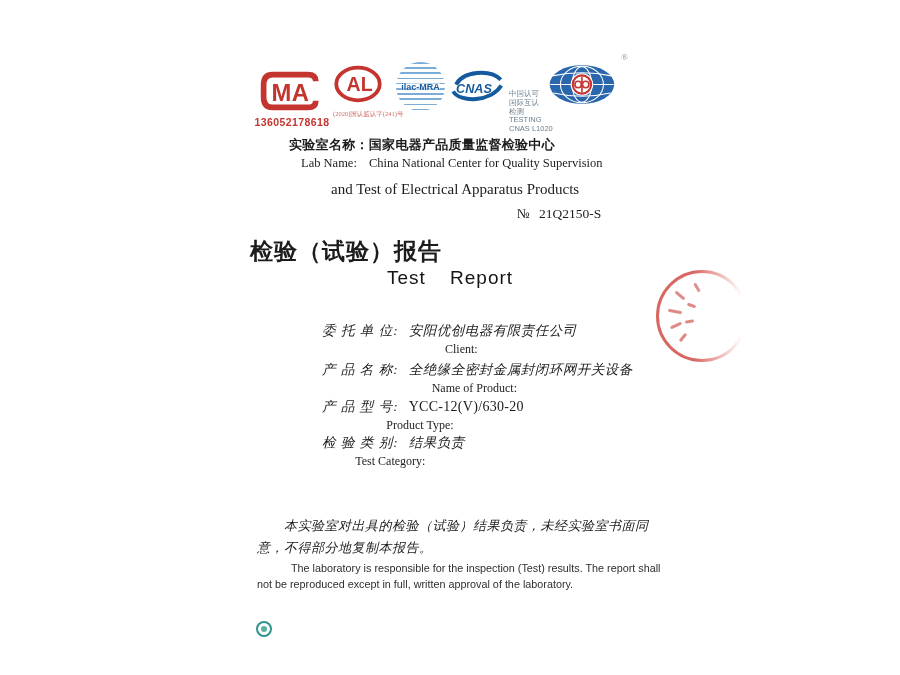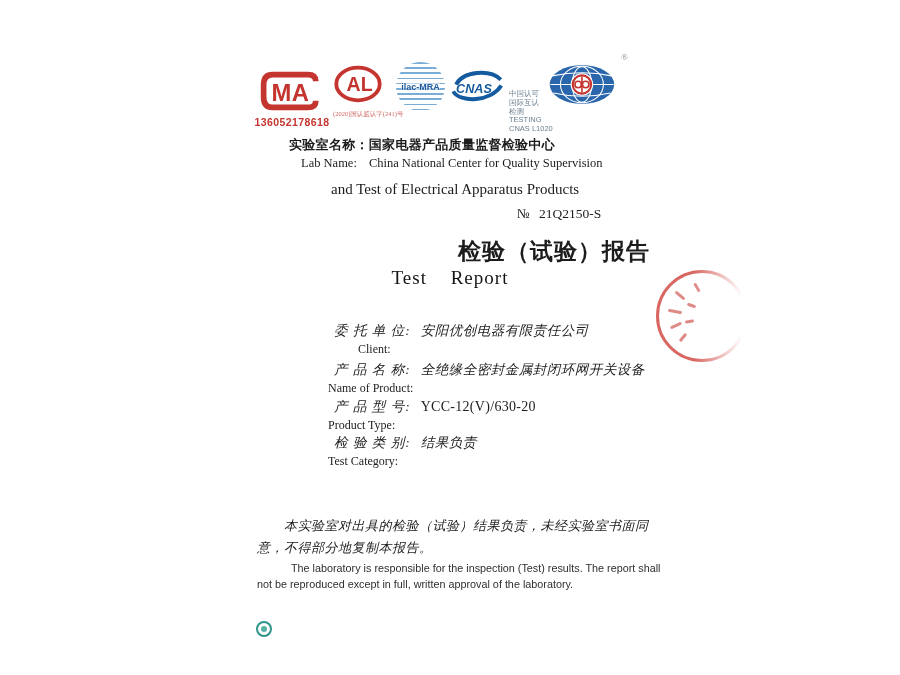--- a/index.html
+++ b/index.html
@@ -22,38 +22,38 @@
 
   
   .lab-zh{left:289px;top:136px;font-size:13px;font-weight:bold;letter-spacing:.3px;}
   .lab-en1{left:301px;top:156px;font-size:12.5px;}
   .lab-en1 .gap{margin-left:12px;}
   .lab-en2{left:331px;top:171px;font-size:15px;margin-top:10px;}
 
   
   .report-no{left:517px;top:206px;font-size:13.5px;}
   .report-no .val{margin-left:9px;}
-  .title-zh{left:250px;top:236px;width:400px;text-align:right;font-size:23px;font-weight:600;letter-spacing:1px;}
-  .title-en{left:250px;top:267px;width:400px;text-align:center;font-family:Liberation Serif, serif;font-size:19px;word-spacing:18px;letter-spacing:1px;color:#141414;}
+  .title-zh{left:250px;top:236px;width:400px;text-align:left;font-size:23px;font-weight:600;letter-spacing:1px;}
+  .title-en{left:250px;top:267px;width:400px;text-align:center;font-family:Liberation Sans, sans-serif;font-size:19px;word-spacing:18px;letter-spacing:1px;color:#141414;}
 
   
   .stamp{left:656px;top:270px;width:92px;height:92px;}
   .stamp-ring{position:absolute;inset:0;border:3px solid rgba(208,69,62,.82);border-radius:50%;}
   .stamp-mark{position:absolute;background:rgba(200,60,55,.6);border-radius:1.5px;height:3px;}
   .sm1{width:12px;left:18px;top:24px;transform:rotate(40deg);}
   .sm2{width:14px;left:12px;top:40px;transform:rotate(10deg);}
   .sm3{width:12px;left:14px;top:54px;transform:rotate(-25deg);}
   .sm4{width:10px;left:22px;top:66px;transform:rotate(-50deg);}
   .sm5{width:9px;left:31px;top:34px;transform:rotate(20deg);}
   .sm6{width:9px;left:29px;top:50px;transform:rotate(-10deg);}
   .sm7{width:10px;left:36px;top:16px;transform:rotate(60deg);}
   .stamp-fade{left:694px;top:258px;width:80px;height:118px;background:linear-gradient(to right,rgba(255,255,255,0),#ffffff 60%);}
 
   
-  .field-row{position:absolute;left:334px;}
+  .field-row{position:absolute;left:322px;text-align:center;}
   .fr1{top:321px;}.fr2{top:360px;}.fr3{top:397px;}.fr4{top:433px;}
   .zh-label{font-size:13.5px;font-style:italic;letter-spacing:1px;}
   .zh-value{font-size:13.5px;font-style:italic;margin-left:10px;letter-spacing:.5px;}
   .plain-value{font-size:14px;font-style:normal;margin-left:10px;letter-spacing:.3px;}
   .en-sub{display:block;font-size:12px;font-style:normal;margin-top:2px;letter-spacing:0;}
   .indent-plus{margin-left:24px;}
   .indent-minus{margin-left:-6px;}
 
   
   .disc-zh{left:257px;top:515px;width:404px;font-size:13px;line-height:22px;font-style:italic;letter-spacing:.5px;text-indent:27px;}

